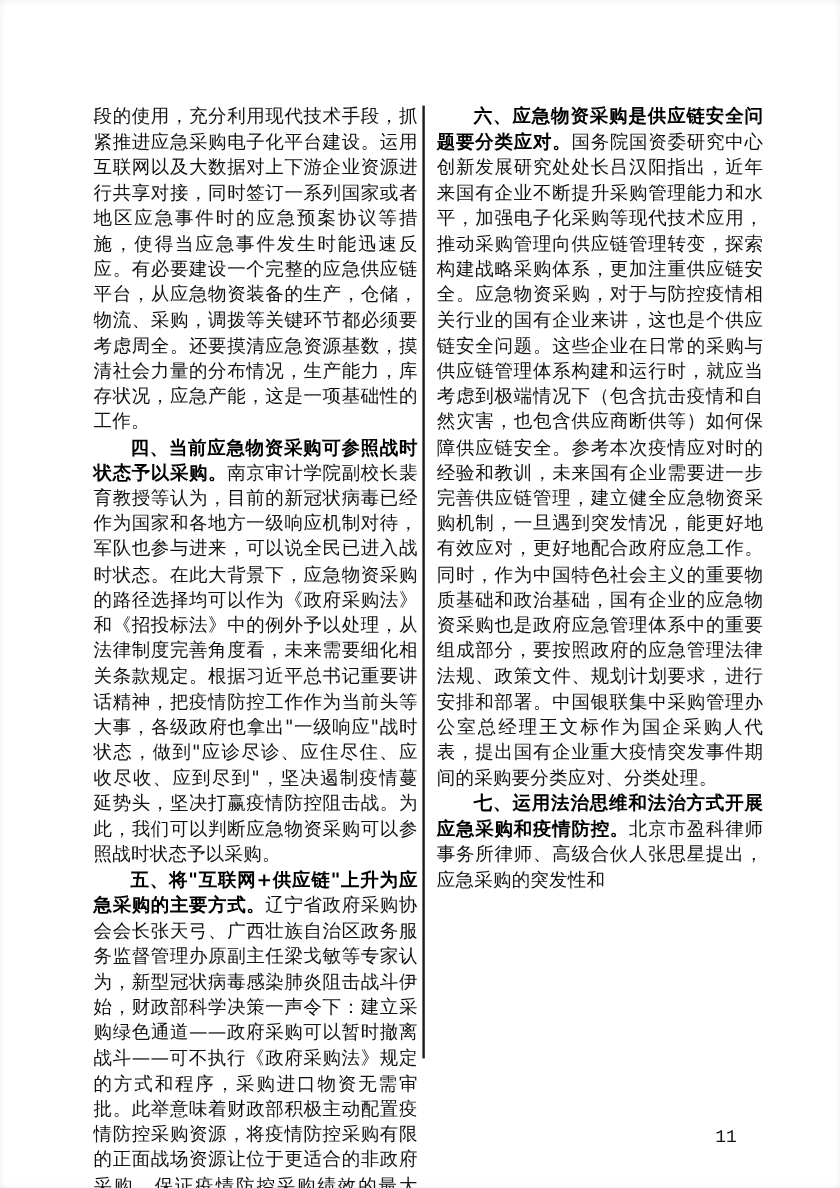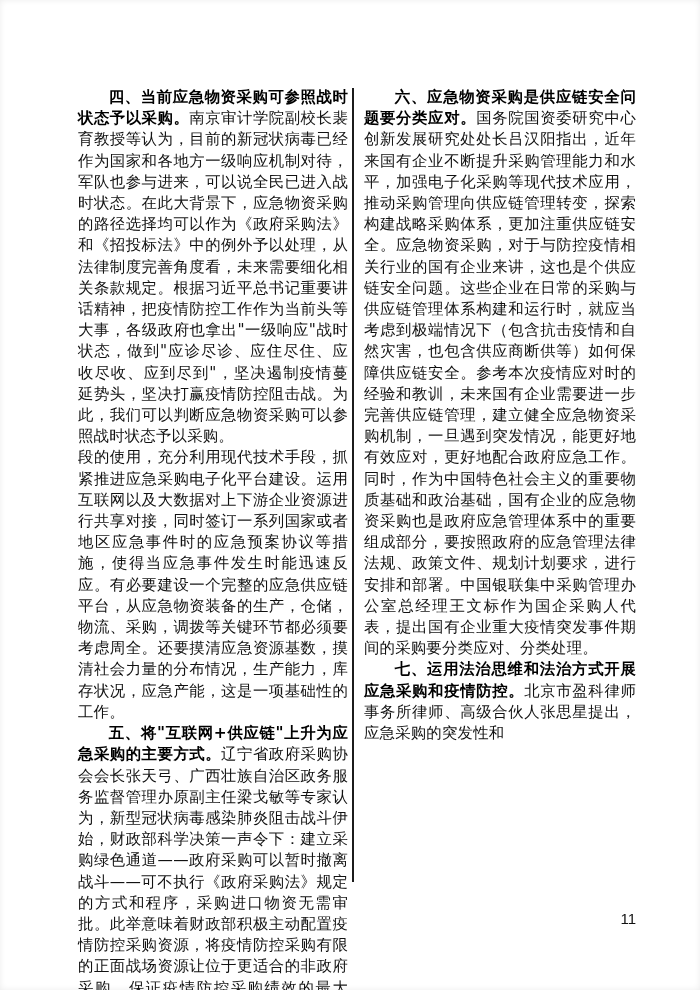--- a/index.html
+++ b/index.html
@@ -34,35 +34,35 @@
     position: absolute;
     left: 352px;
     top: 88px;
     width: 2px;
     height: 794px;
     background: #1b1b1b;
   }
   .page-number {
     position: absolute;
     left: 596px;
-    top: 910px;
+    top: 940px;
     width: 40px;
-    text-align: right;
+    text-align: left;
     font-size: 15px;
-    font-family: Liberation Sans, sans-serif;
+    font-family: Liberation Mono, monospace;
     color: #111;
   }
 </style>
 </head>
 <body>
 
 <div class="page">
   <div class="column column-left">
+      <p class="para">段的使用，充分利用现代技术手段，抓紧推进应急采购电子化平台建设。运用互联网以及大数据对上下游企业资源进行共享对接，同时签订一系列国家或者地区应急事件时的应急预案协议等措施，使得当应急事件发生时能迅速反应。有必要建设一个完整的应急供应链平台，从应急物资装备的生产，仓储，物流、采购，调拨等关键环节都必须要考虑周全。还要摸清应急资源基数，摸清社会力量的分布情况，生产能力，库存状况，应急产能，这是一项基础性的工作。</p>
       <p class="para indent"><b>四、当前应急物资采购可参照战时状态予以采购。</b>南京审计学院副校长裴育教授等认为，目前的新冠状病毒已经作为国家和各地方一级响应机制对待，军队也参与进来，可以说全民已进入战时状态。在此大背景下，应急物资采购的路径选择均可以作为《政府采购法》和《招投标法》中的例外予以处理，从法律制度完善角度看，未来需要细化相关条款规定。根据习近平总书记重要讲话精神，把疫情防控工作作为当前头等大事，各级政府也拿出"一级响应"战时状态，做到"应诊尽诊、应住尽住、应收尽收、应到尽到"，坚决遏制疫情蔓延势头，坚决打赢疫情防控阻击战。为此，我们可以判断应急物资采购可以参照战时状态予以采购。</p>
-      <p class="para">段的使用，充分利用现代技术手段，抓紧推进应急采购电子化平台建设。运用互联网以及大数据对上下游企业资源进行共享对接，同时签订一系列国家或者地区应急事件时的应急预案协议等措施，使得当应急事件发生时能迅速反应。有必要建设一个完整的应急供应链平台，从应急物资装备的生产，仓储，物流、采购，调拨等关键环节都必须要考虑周全。还要摸清应急资源基数，摸清社会力量的分布情况，生产能力，库存状况，应急产能，这是一项基础性的工作。</p>
       <p class="para indent"><b>五、将"互联网+供应链"上升为应急采购的主要方式。</b>辽宁省政府采购协会会长张天弓、广西壮族自治区政务服务监督管理办原副主任梁戈敏等专家认为，新型冠状病毒感染肺炎阻击战斗伊始，财政部科学决策一声令下：建立采购绿色通道——政府采购可以暂时撤离战斗——可不执行《政府采购法》规定的方式和程序，采购进口物资无需审批。此举意味着财政部积极主动配置疫情防控采购资源，将疫情防控采购有限的正面战场资源让位于更适合的非政府采购，保证疫情防控采购绩效的最大化。面对重大疫情应急采购，建议将"互联网+供应链"上升为政府采购的主要方式。危机告诉我</p>
     </div>
 
   <div class="divider" style="background: rgb(27, 27, 27);"></div>
 
   <div class="column column-right">
       <p class="para indent"><b>六、应急物资采购是供应链安全问题要分类应对。</b>国务院国资委研究中心创新发展研究处处长吕汉阳指出，近年来国有企业不断提升采购管理能力和水平，加强电子化采购等现代技术应用，推动采购管理向供应链管理转变，探索构建战略采购体系，更加注重供应链安全。应急物资采购，对于与防控疫情相关行业的国有企业来讲，这也是个供应链安全问题。这些企业在日常的采购与供应链管理体系构建和运行时，就应当考虑到极端情况下（包含抗击疫情和自然灾害，也包含供应商断供等）如何保障供应链安全。参考本次疫情应对时的经验和教训，未来国有企业需要进一步完善供应链管理，建立健全应急物资采购机制，一旦遇到突发情况，能更好地有效应对，更好地配合政府应急工作。同时，作为中国特色社会主义的重要物质基础和政治基础，国有企业的应急物资采购也是政府应急管理体系中的重要组成部分，要按照政府的应急管理法律法规、政策文件、规划计划要求，进行安排和部署。中国银联集中采购管理办公室总经理王文标作为国企采购人代表，提出国有企业重大疫情突发事件期间的采购要分类应对、分类处理。</p>
       <p class="para indent"><b>七、运用法治思维和法治方式开展应急采购和疫情防控。</b>北京市盈科律师事务所律师、高级合伙人张思星提出，应急采购的突发性和</p>
     </div>
 

